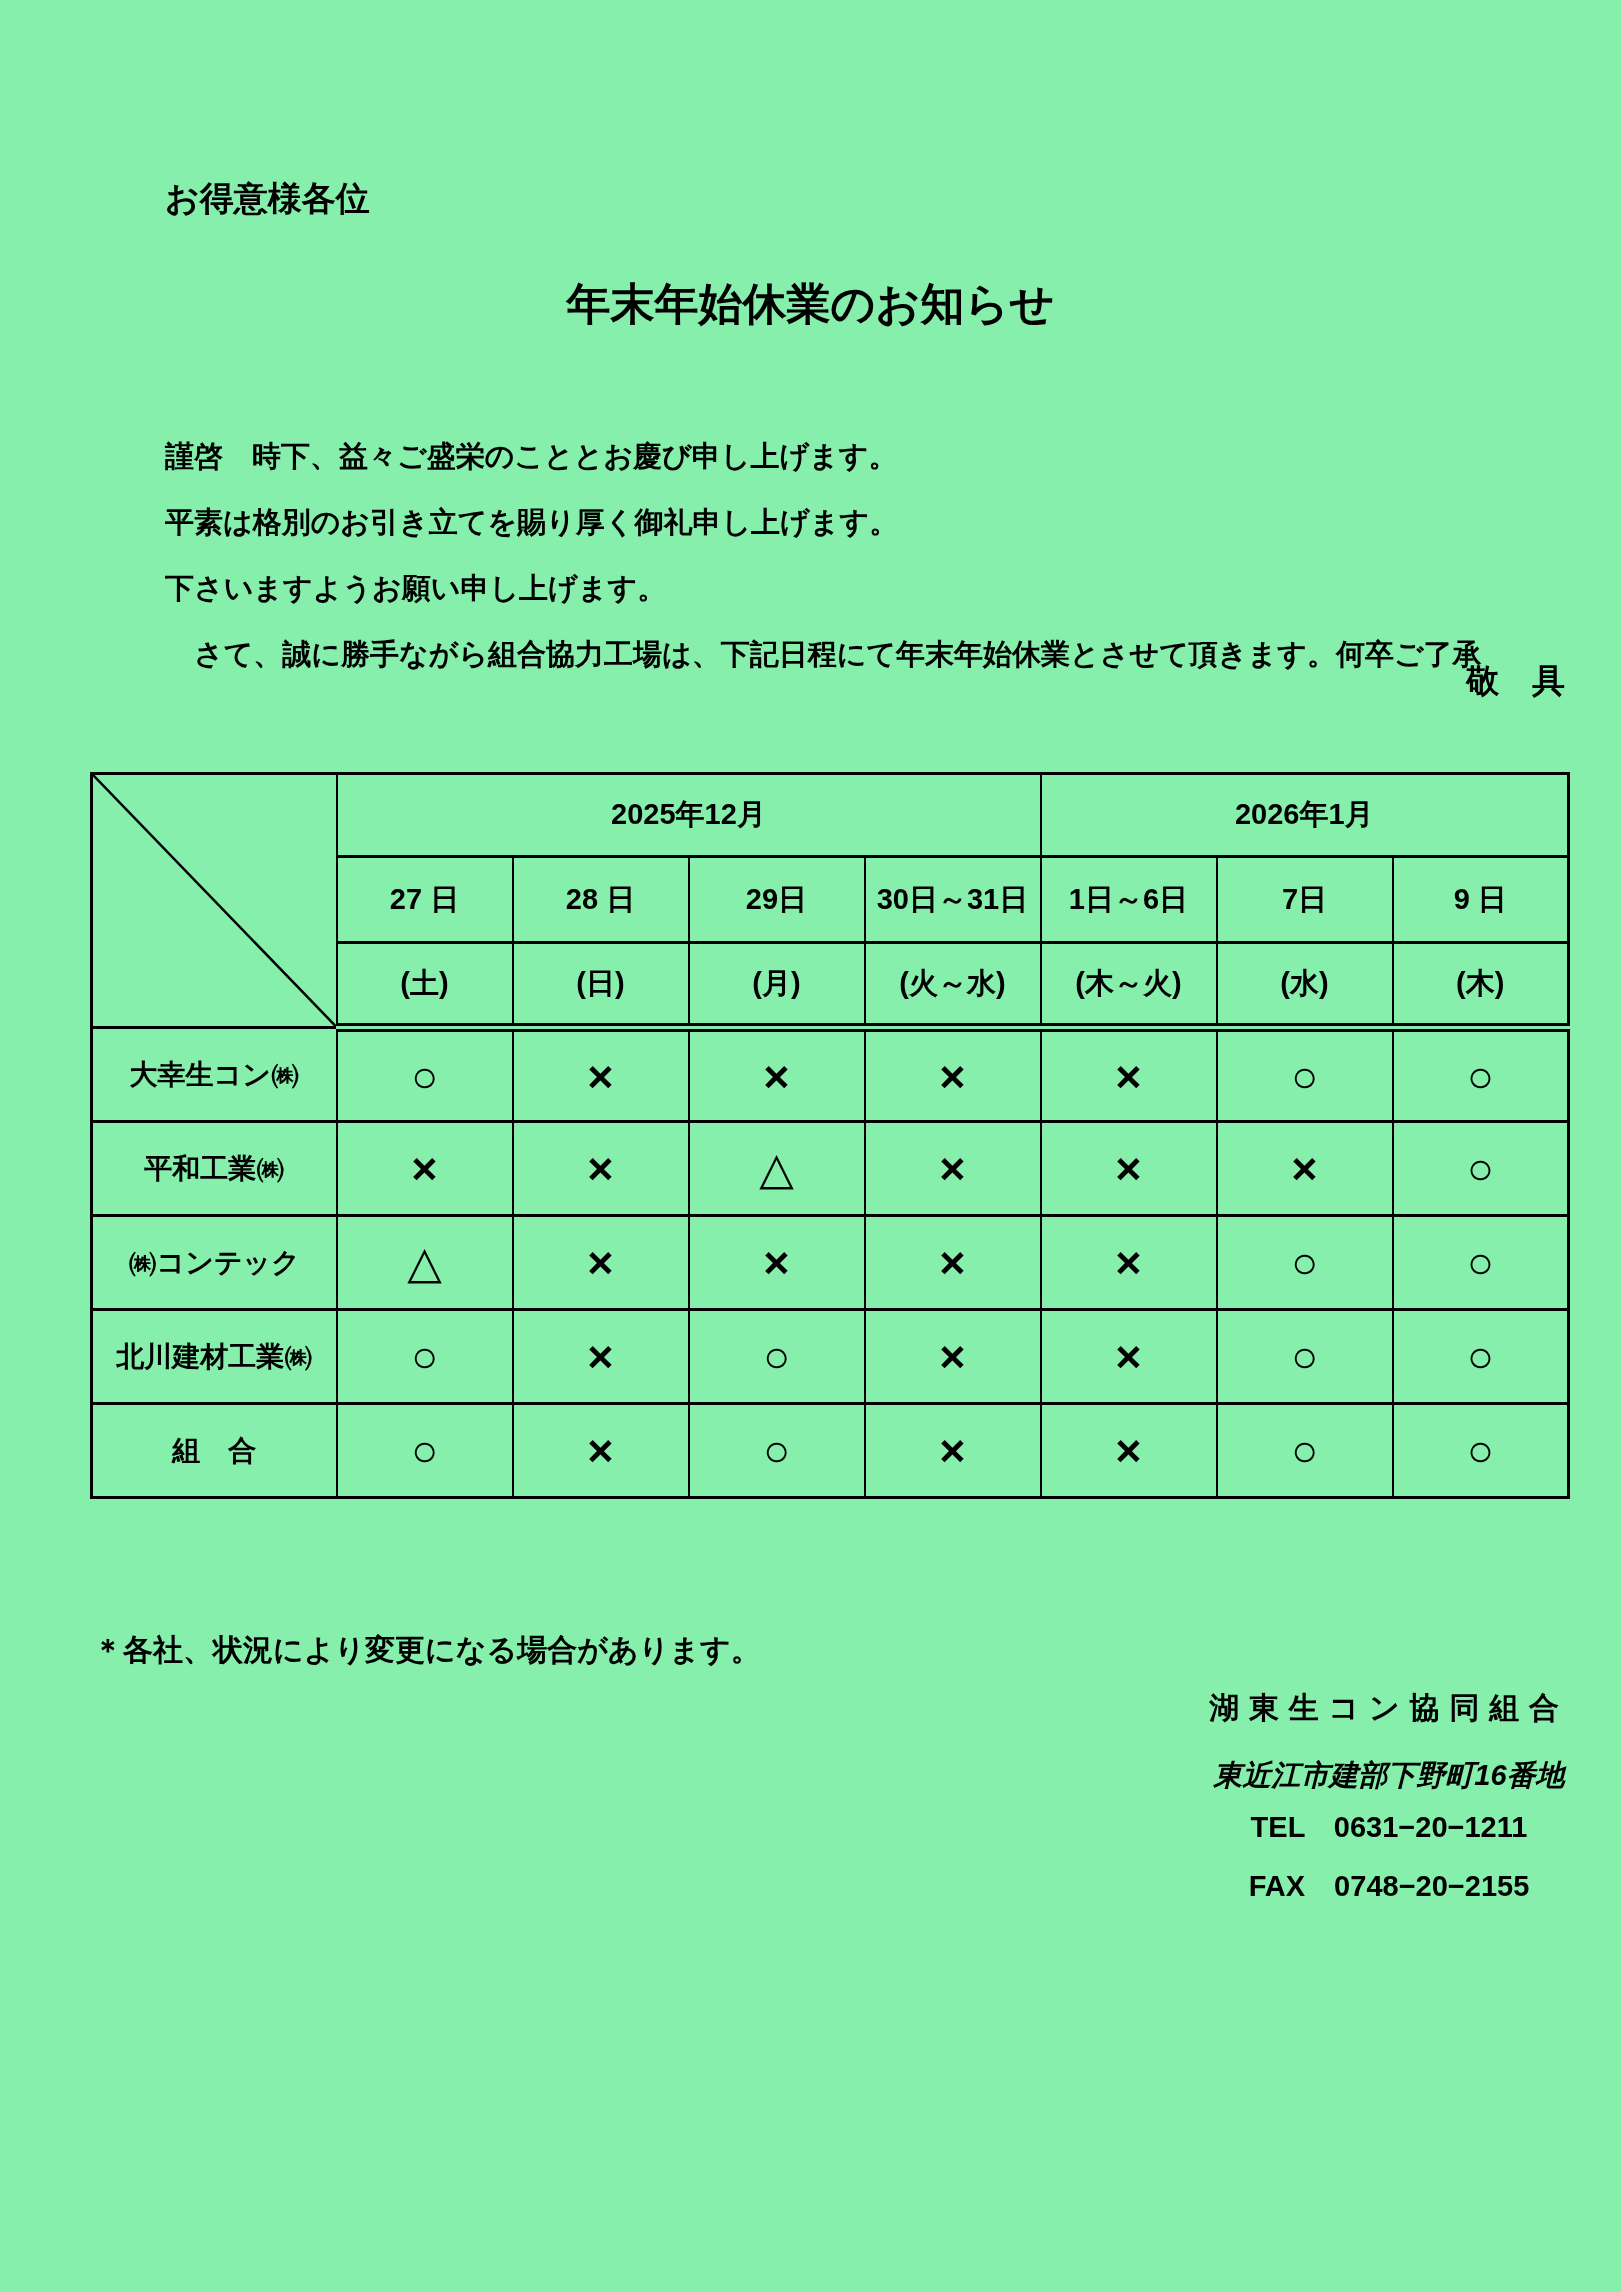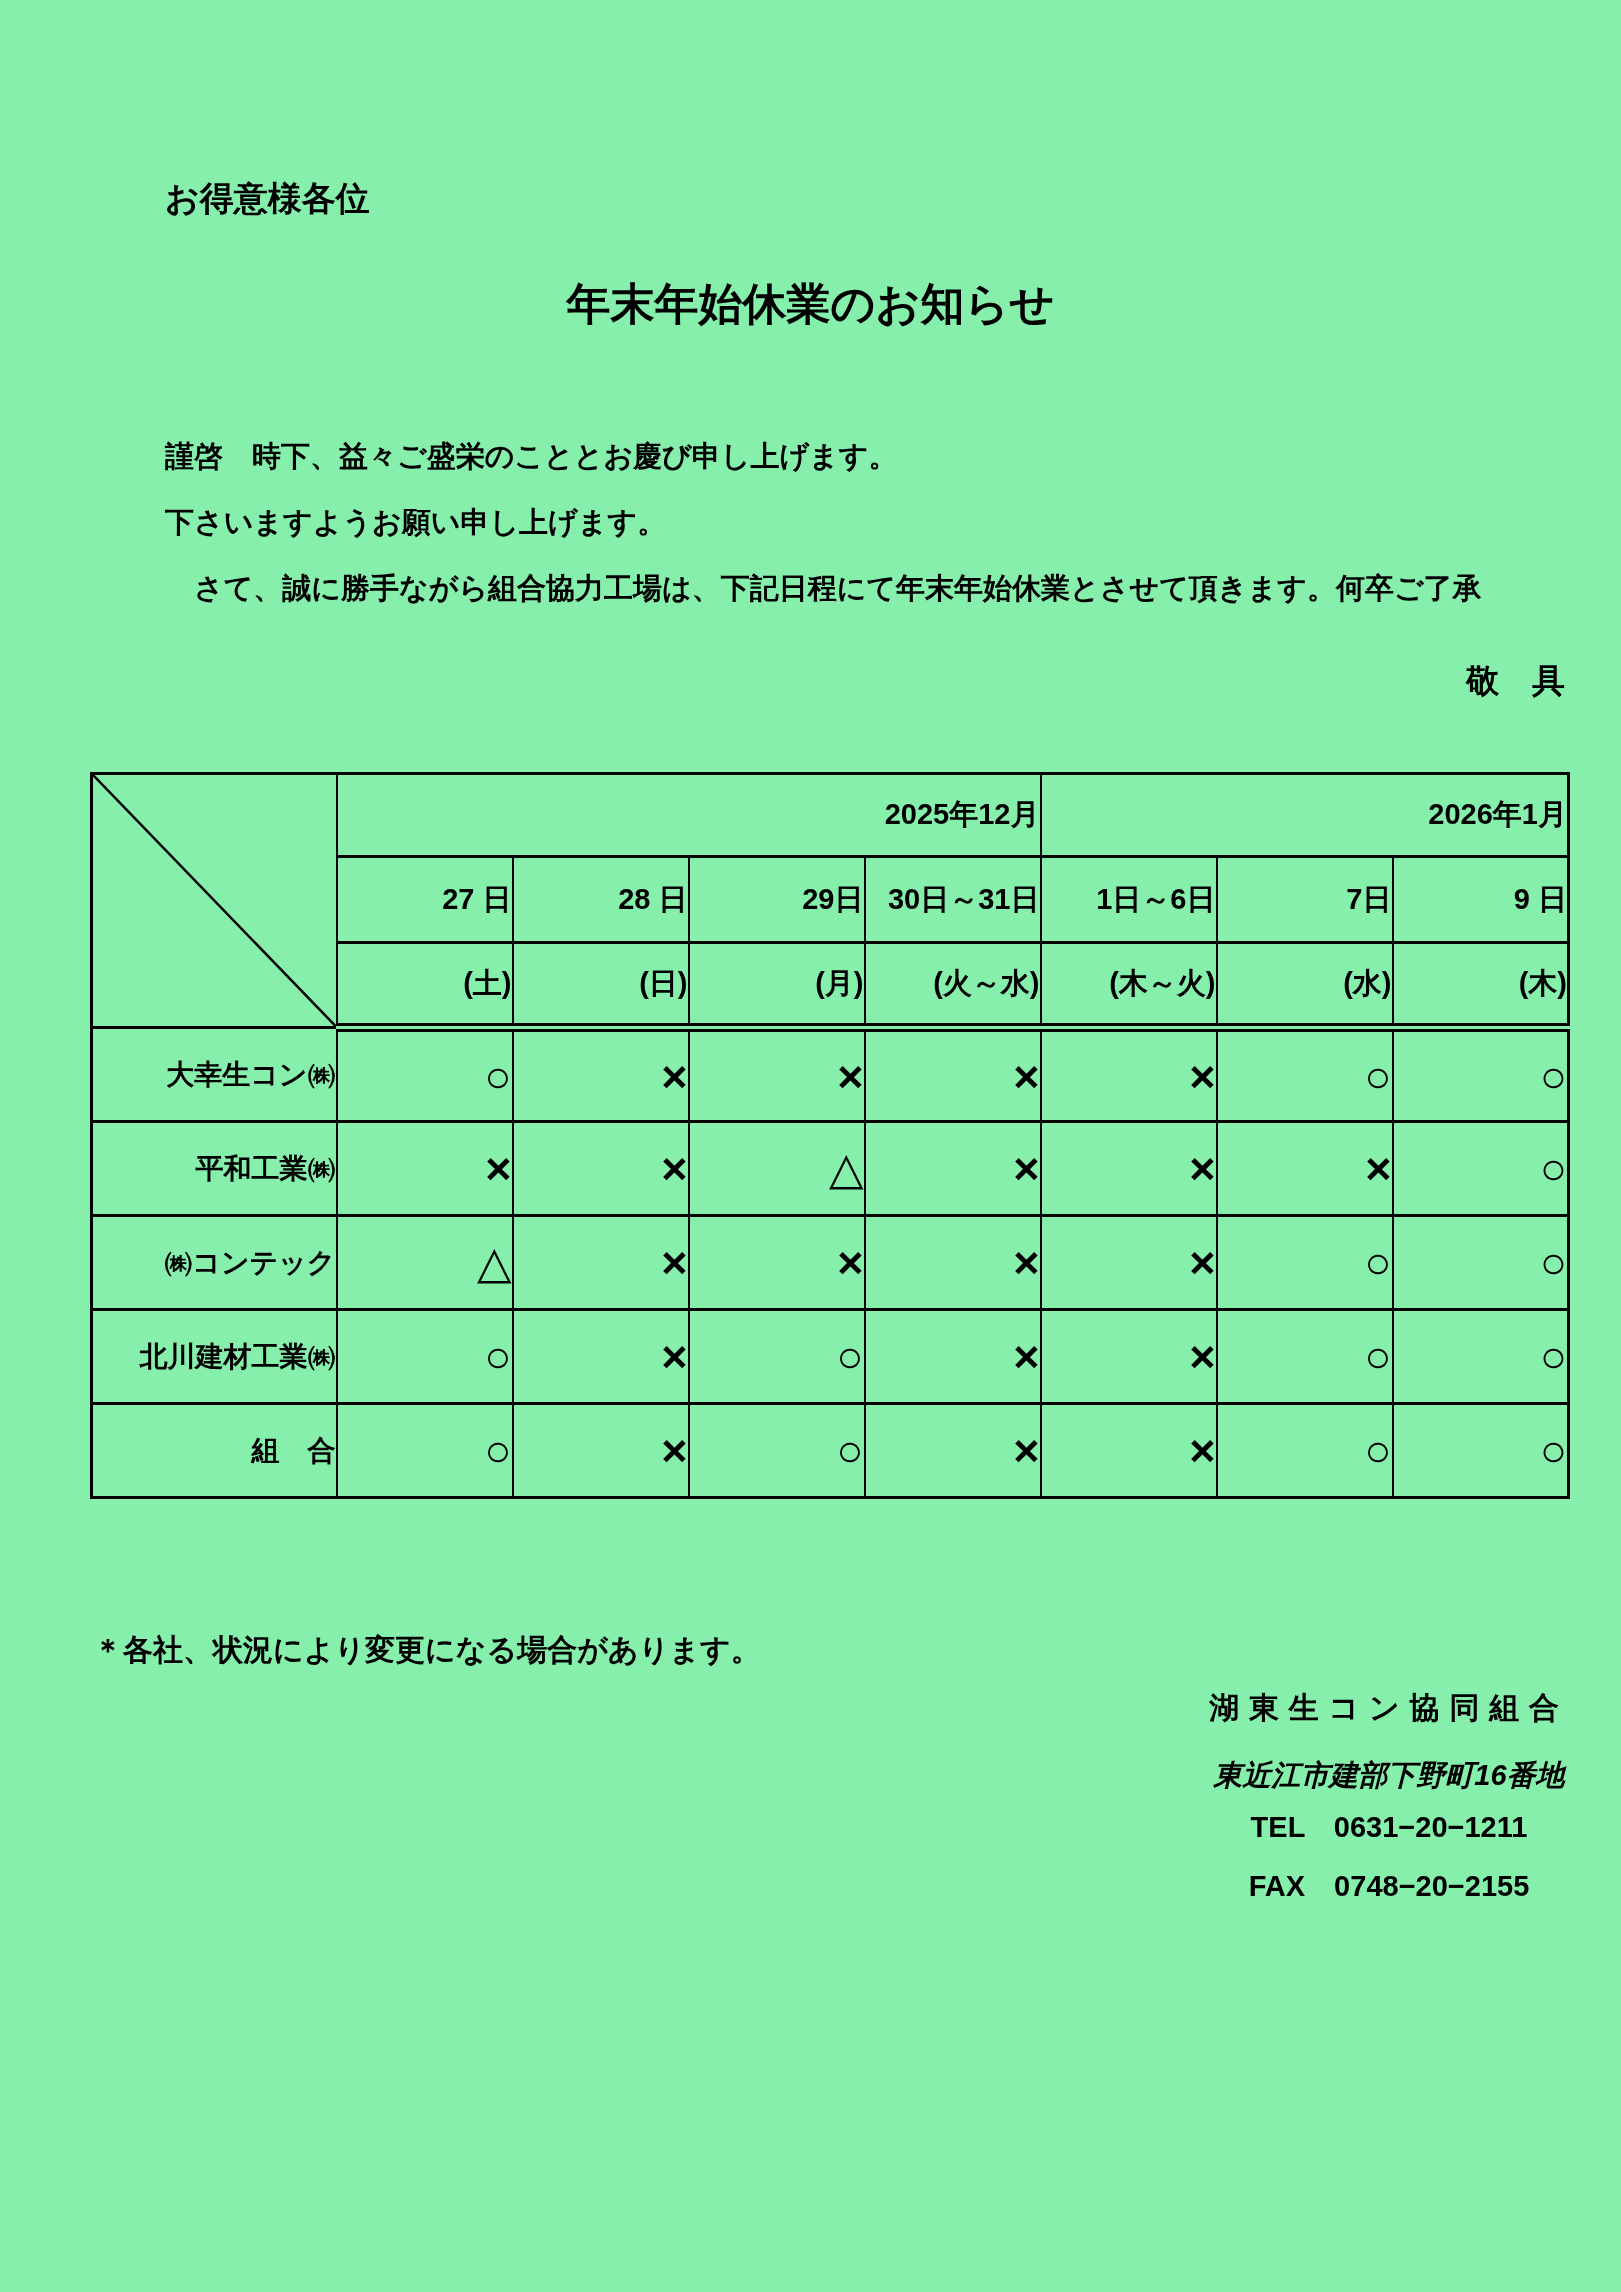--- a/index.html
+++ b/index.html
@@ -24,21 +24,21 @@
 
   
   .schedule-table {
     position:absolute; left:90px; top:772px;
     border-collapse:collapse; table-layout:fixed;
     border:3.9px solid #000;
   }
   .schedule-table th, .schedule-table td {
     border-left:2.9px solid #000; border-right:2.9px solid #000;
     border-top:3.9px solid #000; border-bottom:3.9px solid #000;
-    padding:0; text-align:right; vertical-align:middle; font-weight:700;
+    padding:0; text-align:center; vertical-align:middle; font-weight:700;
     overflow:hidden;
   }
   col.c-company { width:245px; }
   col.c-day     { width:176px; }
 
   .row-month { height:83px; }
   .row-date  { height:86px; }
   .row-day   { height:85px; }
   .row-data  { height:94px; }
 
@@ -71,20 +71,21 @@
 <body>
 
 <div class="page">
 
   <div class="recipient">お得意様各位</div>
 
   <h1 class="title">年末年始休業のお知らせ</h1>
 
   <div class="body-text">
     <p>謹啓　時下、益々ご盛栄のこととお慶び申し上げます。</p>
+    <p>平素は格別のお引き立てを賜り厚く御礼申し上げます。</p>
     <p>下さいますようお願い申し上げます。</p>
     <p>　さて、誠に勝手ながら組合協力工場は、下記日程にて年末年始休業とさせて頂きます。何卒ご了承</p>
   </div>
 
   <div class="closing">敬　具</div>
 
   <table class="schedule-table">
     <colgroup>
       <col class="c-company">
       <col class="c-day">

